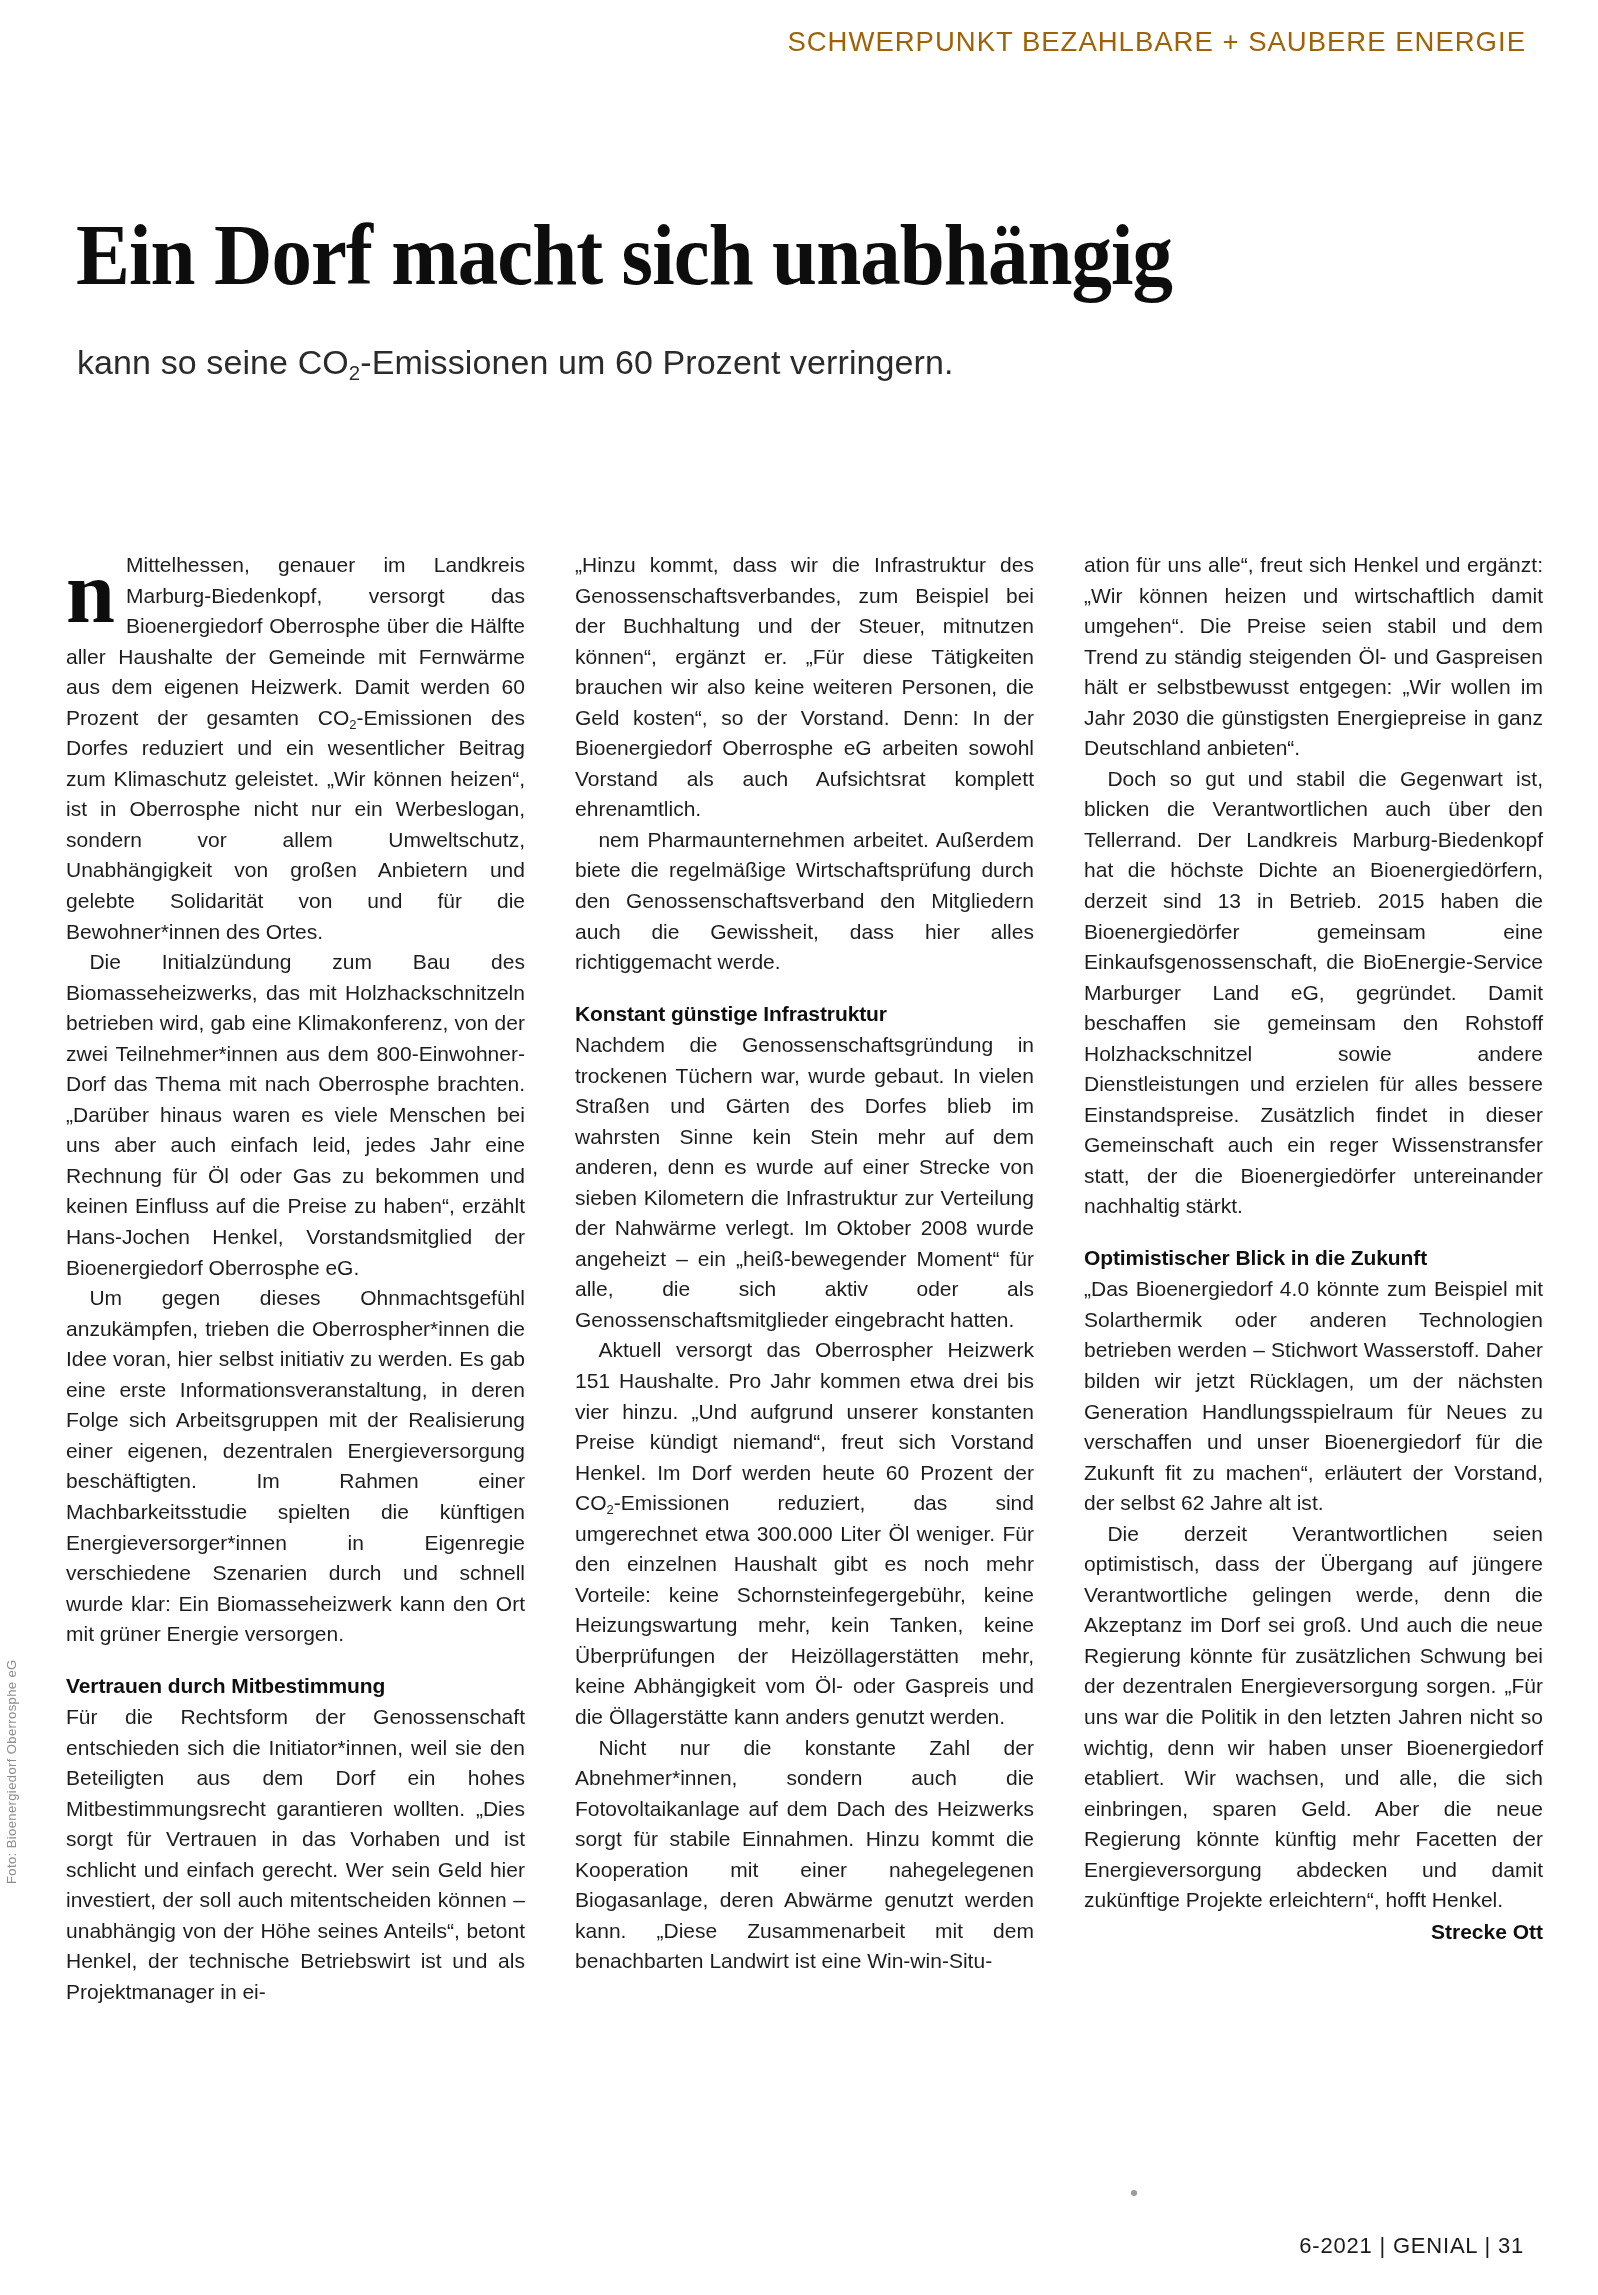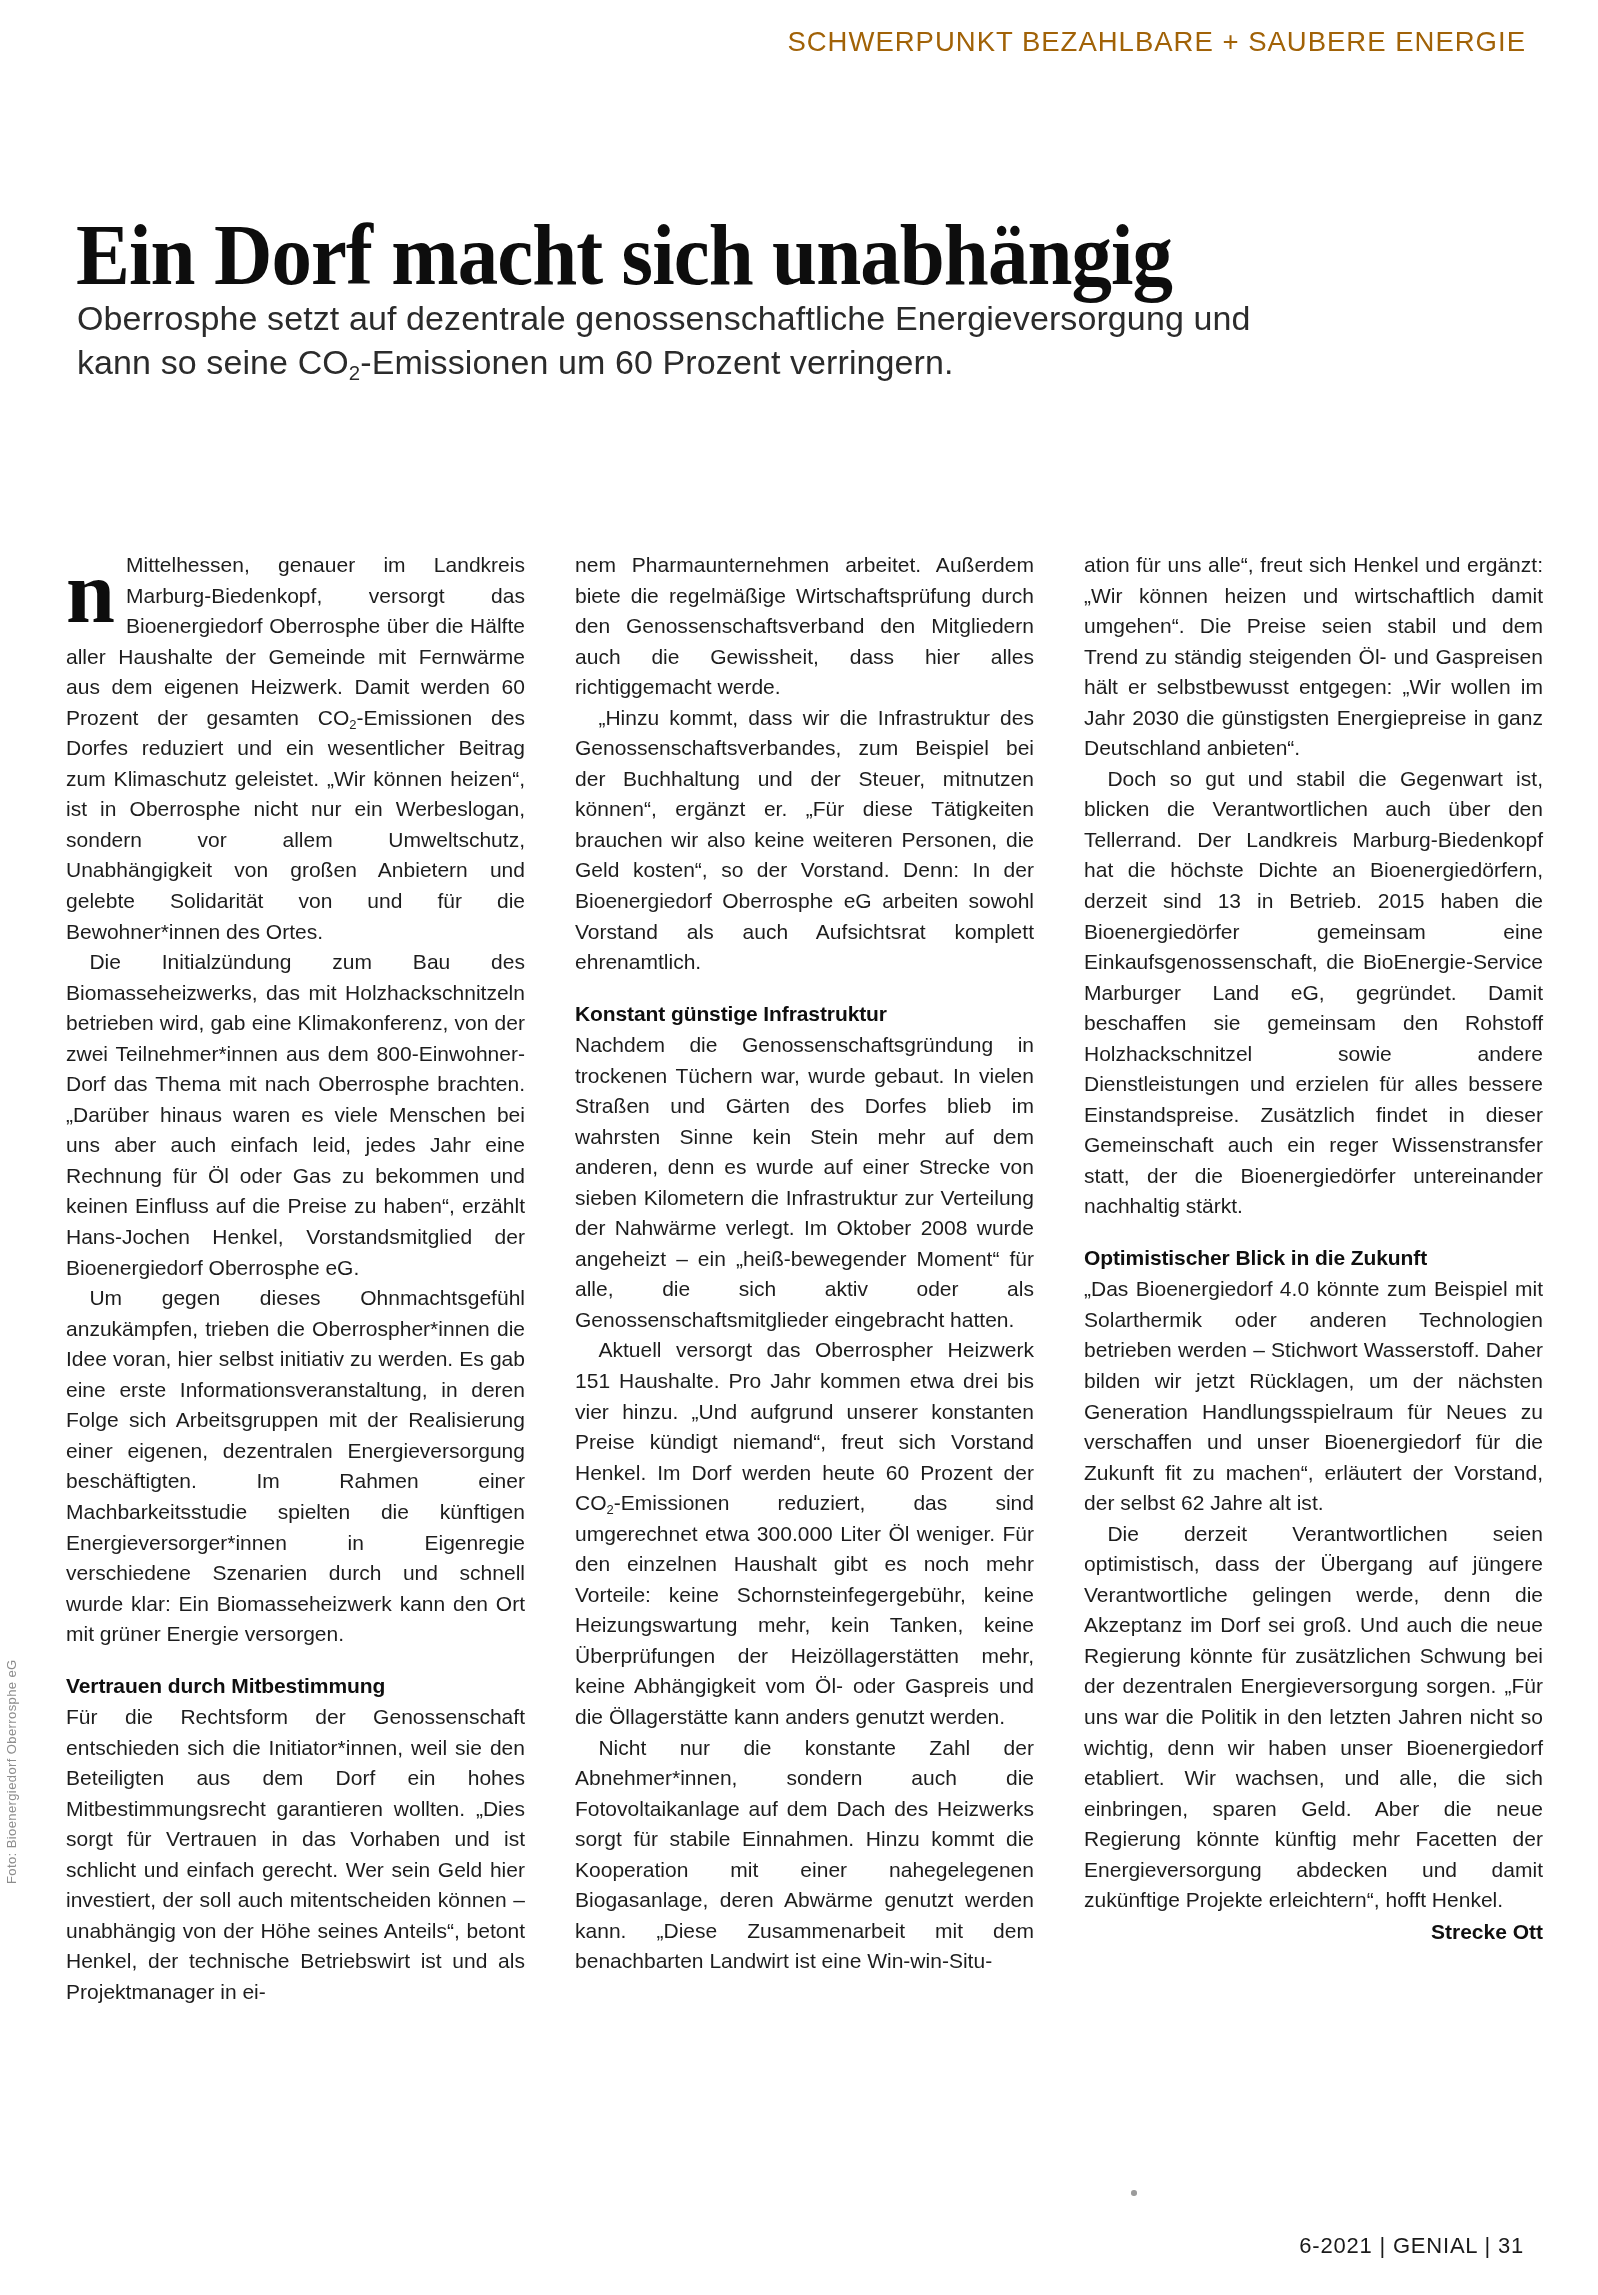--- a/index.html
+++ b/index.html
@@ -173,38 +173,37 @@
 </head>
 <body>
 
 <div class="page">
 
   <div class="running-head">SCHWERPUNKT BEZAHLBARE + SAUBERE ENERGIE</div>
 
   <h1 class="headline">Ein Dorf macht sich unabhängig</h1>
 
   <div class="deck">
-    <span>Oberrosphe setzt auf dezentrale genossenschaftliche Energieversorgung und</span>
     <br>
     <span>kann so seine CO</span><sub>2</sub><span>-Emissionen um 60 Prozent verringern.</span>
   </div>
 
   <div class="columns">
 
     <div class="col">
       <p class="dropcap-para"><span>n Mittelhessen, genauer im Landkreis Marburg-Biedenkopf, versorgt das Bioenergiedorf Oberrosphe über die Hälfte aller Haushalte der Gemeinde mit Fernwärme aus dem eigenen Heizwerk. Damit werden 60 Prozent der gesamten CO</span><sub>2</sub><span>-Emissionen des Dorfes reduziert und ein wesentlicher Beitrag zum Klimaschutz geleistet. „Wir können heizen“, ist in Oberrosphe nicht nur ein Werbeslogan, sondern vor allem Umweltschutz, Unabhängigkeit von großen Anbietern und gelebte Solidarität von und für die Bewohner*innen des Ortes.</span></p>
       <p>Die Initialzündung zum Bau des Biomasseheizwerks, das mit Holzhackschnitzeln betrieben wird, gab eine Klimakonferenz, von der zwei Teilnehmer*innen aus dem 800-Einwohner-Dorf das Thema mit nach Oberrosphe brachten. „Darüber hinaus waren es viele Menschen bei uns aber auch einfach leid, jedes Jahr eine Rechnung für Öl oder Gas zu bekommen und keinen Einfluss auf die Preise zu haben“, erzählt Hans-Jochen Henkel, Vorstandsmitglied der Bioenergiedorf Oberrosphe eG.</p>
       <p>Um gegen dieses Ohnmachtsgefühl anzukämpfen, trieben die Oberrospher*innen die Idee voran, hier selbst initiativ zu werden. Es gab eine erste Informationsveranstaltung, in deren Folge sich Arbeitsgruppen mit der Realisierung einer eigenen, dezentralen Energieversorgung beschäftigten. Im Rahmen einer Machbarkeitsstudie spielten die künftigen Energieversorger*innen in Eigenregie verschiedene Szenarien durch und schnell wurde klar: Ein Biomasseheizwerk kann den Ort mit grüner Energie versorgen.</p>
       <h2 class="subhead">Vertrauen durch Mitbestimmung</h2>
       <p>Für die Rechtsform der Genossenschaft entschieden sich die Initiator*innen, weil sie den Beteiligten aus dem Dorf ein hohes Mitbestimmungsrecht garantieren wollten. „Dies sorgt für Vertrauen in das Vorhaben und ist schlicht und einfach gerecht. Wer sein Geld hier investiert, der soll auch mitentscheiden können – unabhängig von der Höhe seines Anteils“, betont Henkel, der technische Betriebswirt ist und als Projektmanager in ei-</p>
     </div>
 
     <div class="col">
+      <p>„Hinzu kommt, dass wir die Infrastruktur des Genossenschaftsverbandes, zum Beispiel bei der Buchhaltung und der Steuer, mitnutzen können“, ergänzt er. „Für diese Tätigkeiten brauchen wir also keine weiteren Personen, die Geld kosten“, so der Vorstand. Denn: In der Bioenergiedorf Oberrosphe eG arbeiten sowohl Vorstand als auch Aufsichtsrat komplett ehrenamtlich.</p>
       <p>nem Pharmaunternehmen arbeitet. Außerdem biete die regelmäßige Wirtschaftsprüfung durch den Genossenschaftsverband den Mitgliedern auch die Gewissheit, dass hier alles richtiggemacht werde.</p>
-      <p>„Hinzu kommt, dass wir die Infrastruktur des Genossenschaftsverbandes, zum Beispiel bei der Buchhaltung und der Steuer, mitnutzen können“, ergänzt er. „Für diese Tätigkeiten brauchen wir also keine weiteren Personen, die Geld kosten“, so der Vorstand. Denn: In der Bioenergiedorf Oberrosphe eG arbeiten sowohl Vorstand als auch Aufsichtsrat komplett ehrenamtlich.</p>
       <h2 class="subhead">Konstant günstige Infrastruktur</h2>
       <p>Nachdem die Genossenschaftsgründung in trockenen Tüchern war, wurde gebaut. In vielen Straßen und Gärten des Dorfes blieb im wahrsten Sinne kein Stein mehr auf dem anderen, denn es wurde auf einer Strecke von sieben Kilometern die Infrastruktur zur Verteilung der Nahwärme verlegt. Im Oktober 2008 wurde angeheizt – ein „heiß-bewegender Moment“ für alle, die sich aktiv oder als Genossenschaftsmitglieder eingebracht hatten.</p>
       <p><span>Aktuell versorgt das Oberrospher Heizwerk 151 Haushalte. Pro Jahr kommen etwa drei bis vier hinzu. „Und aufgrund unserer konstanten Preise kündigt niemand“, freut sich Vorstand Henkel. Im Dorf werden heute 60 Prozent der CO</span><sub>2</sub><span>-Emissionen reduziert, das sind umgerechnet etwa 300.000 Liter Öl weniger. Für den einzelnen Haushalt gibt es noch mehr Vorteile: keine Schornsteinfegergebühr, keine Heizungswartung mehr, kein Tanken, keine Überprüfungen der Heizöllagerstätten mehr, keine Abhängigkeit vom Öl- oder Gaspreis und die Öllagerstätte kann anders genutzt werden.</span></p>
       <p>Nicht nur die konstante Zahl der Abnehmer*innen, sondern auch die Fotovoltaikanlage auf dem Dach des Heizwerks sorgt für stabile Einnahmen. Hinzu kommt die Kooperation mit einer nahegelegenen Biogasanlage, deren Abwärme genutzt werden kann. „Diese Zusammenarbeit mit dem benachbarten Landwirt ist eine Win-win-Situ-</p>
     </div>
 
     <div class="col">
       <p>ation für uns alle“, freut sich Henkel und ergänzt: „Wir können heizen und wirtschaftlich damit umgehen“. Die Preise seien stabil und dem Trend zu ständig steigenden Öl- und Gaspreisen hält er selbstbewusst entgegen: „Wir wollen im Jahr 2030 die günstigsten Energiepreise in ganz Deutschland anbieten“.</p>
       <p>Doch so gut und stabil die Gegenwart ist, blicken die Verantwortlichen auch über den Tellerrand. Der Landkreis Marburg-Biedenkopf hat die höchste Dichte an Bioenergiedörfern, derzeit sind 13 in Betrieb. 2015 haben die Bioenergiedörfer gemeinsam eine Einkaufsgenossenschaft, die BioEnergie-Service Marburger Land eG, gegründet. Damit beschaffen sie gemeinsam den Rohstoff Holzhackschnitzel sowie andere Dienstleistungen und erzielen für alles bessere Einstandspreise. Zusätzlich findet in dieser Gemeinschaft auch ein reger Wissenstransfer statt, der die Bioenergiedörfer untereinander nachhaltig stärkt.</p>
       <h2 class="subhead">Optimistischer Blick in die Zukunft</h2>

